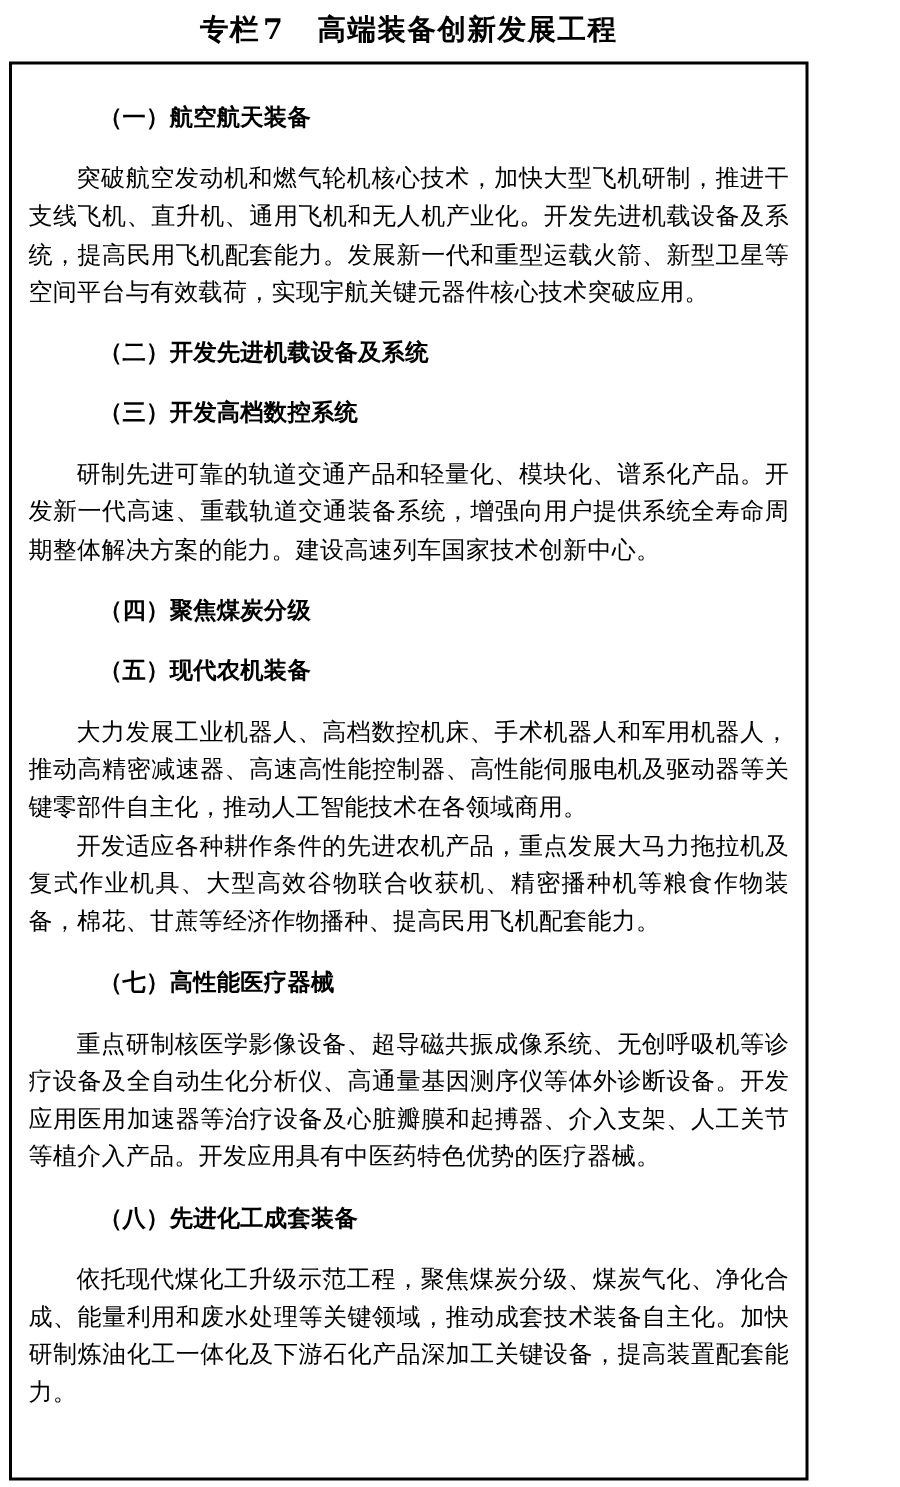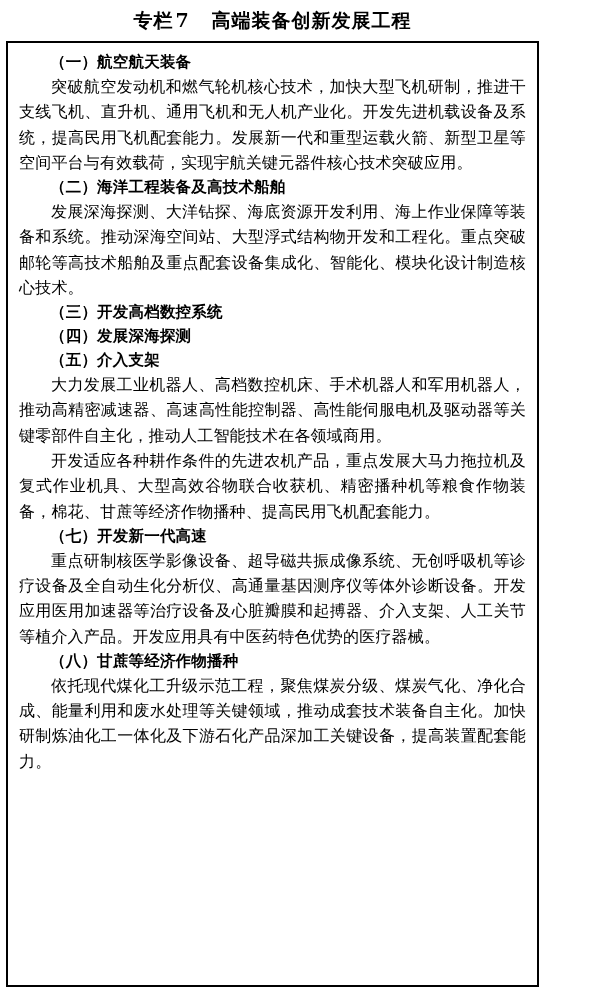--- a/index.html
+++ b/index.html
@@ -44,21 +44,21 @@
     border: 2px solid #000000;
     box-sizing: border-box;
     padding: 7px 11px 4px 11px;
     overflow: hidden;
   }
   .sec-head {
     font-size: 15.5px;
     font-weight: bold;
     line-height: 1.55;
     text-indent: 2em;
-    margin: 0;
+    margin: 16px;
     letter-spacing: 0.2px;
   }
   .sec-body {
     font-size: 16px;
     line-height: 1.58;
     text-indent: 2em;
     margin: 0;
     text-align: justify;
     text-justify: inter-ideograph;
     letter-spacing: 0.2px;
@@ -71,32 +71,32 @@
 
   <div class="box-title">
     <span class="num">专栏</span><span>7</span><span class="gap"></span><span>高端装备创新发展工程</span>
   </div>
 
   <div class="frame">
 
     <p class="sec-head">（一）航空航天装备</p>
     <p class="sec-body">突破航空发动机和燃气轮机核心技术，加快大型飞机研制，推进干支线飞机、直升机、通用飞机和无人机产业化。开发先进机载设备及系统，提高民用飞机配套能力。发展新一代和重型运载火箭、新型卫星等空间平台与有效载荷，实现宇航关键元器件核心技术突破应用。</p>
 
-    <p class="sec-head">（二）海洋工程装备及高技术船舶</p>
-    <p class="sec-body">发展深海探测、大洋钻探、海底资源开发利用、海上作业保障等装备和系统。推动深海空间站、大型浮式结构物开发和工程化。重点突破邮轮等高技术船舶及重点配套设备集成化、智能化、模块化设计制造核心技术。</p>
+    <p class="sec-head">（二）开发先进机载设备及系统</p>
 
     <p class="sec-head">（三）开发高档数控系统</p>
+    <p class="sec-body">研制先进可靠的轨道交通产品和轻量化、模块化、谱系化产品。开发新一代高速、重载轨道交通装备系统，增强向用户提供系统全寿命周期整体解决方案的能力。建设高速列车国家技术创新中心。</p>
 
-    <p class="sec-head">（四）发展深海探测</p>
+    <p class="sec-head">（四）聚焦煤炭分级</p>
 
-    <p class="sec-head">（五）介入支架</p>
+    <p class="sec-head">（五）现代农机装备</p>
     <p class="sec-body">大力发展工业机器人、高档数控机床、手术机器人和军用机器人，推动高精密减速器、高速高性能控制器、高性能伺服电机及驱动器等关键零部件自主化，推动人工智能技术在各领域商用。</p>
 
     <p class="sec-body">开发适应各种耕作条件的先进农机产品，重点发展大马力拖拉机及复式作业机具、大型高效谷物联合收获机、精密播种机等粮食作物装备，棉花、甘蔗等经济作物播种、提高民用飞机配套能力。</p>
 
-    <p class="sec-head">（七）开发新一代高速</p>
+    <p class="sec-head">（七）高性能医疗器械</p>
     <p class="sec-body">重点研制核医学影像设备、超导磁共振成像系统、无创呼吸机等诊疗设备及全自动生化分析仪、高通量基因测序仪等体外诊断设备。开发应用医用加速器等治疗设备及心脏瓣膜和起搏器、介入支架、人工关节等植介入产品。开发应用具有中医药特色优势的医疗器械。</p>
 
-    <p class="sec-head">（八）甘蔗等经济作物播种</p>
+    <p class="sec-head">（八）先进化工成套装备</p>
     <p class="sec-body">依托现代煤化工升级示范工程，聚焦煤炭分级、煤炭气化、净化合成、能量利用和废水处理等关键领域，推动成套技术装备自主化。加快研制炼油化工一体化及下游石化产品深加工关键设备，提高装置配套能力。</p>
 
   </div>
 </div>
 
 </body></html>

